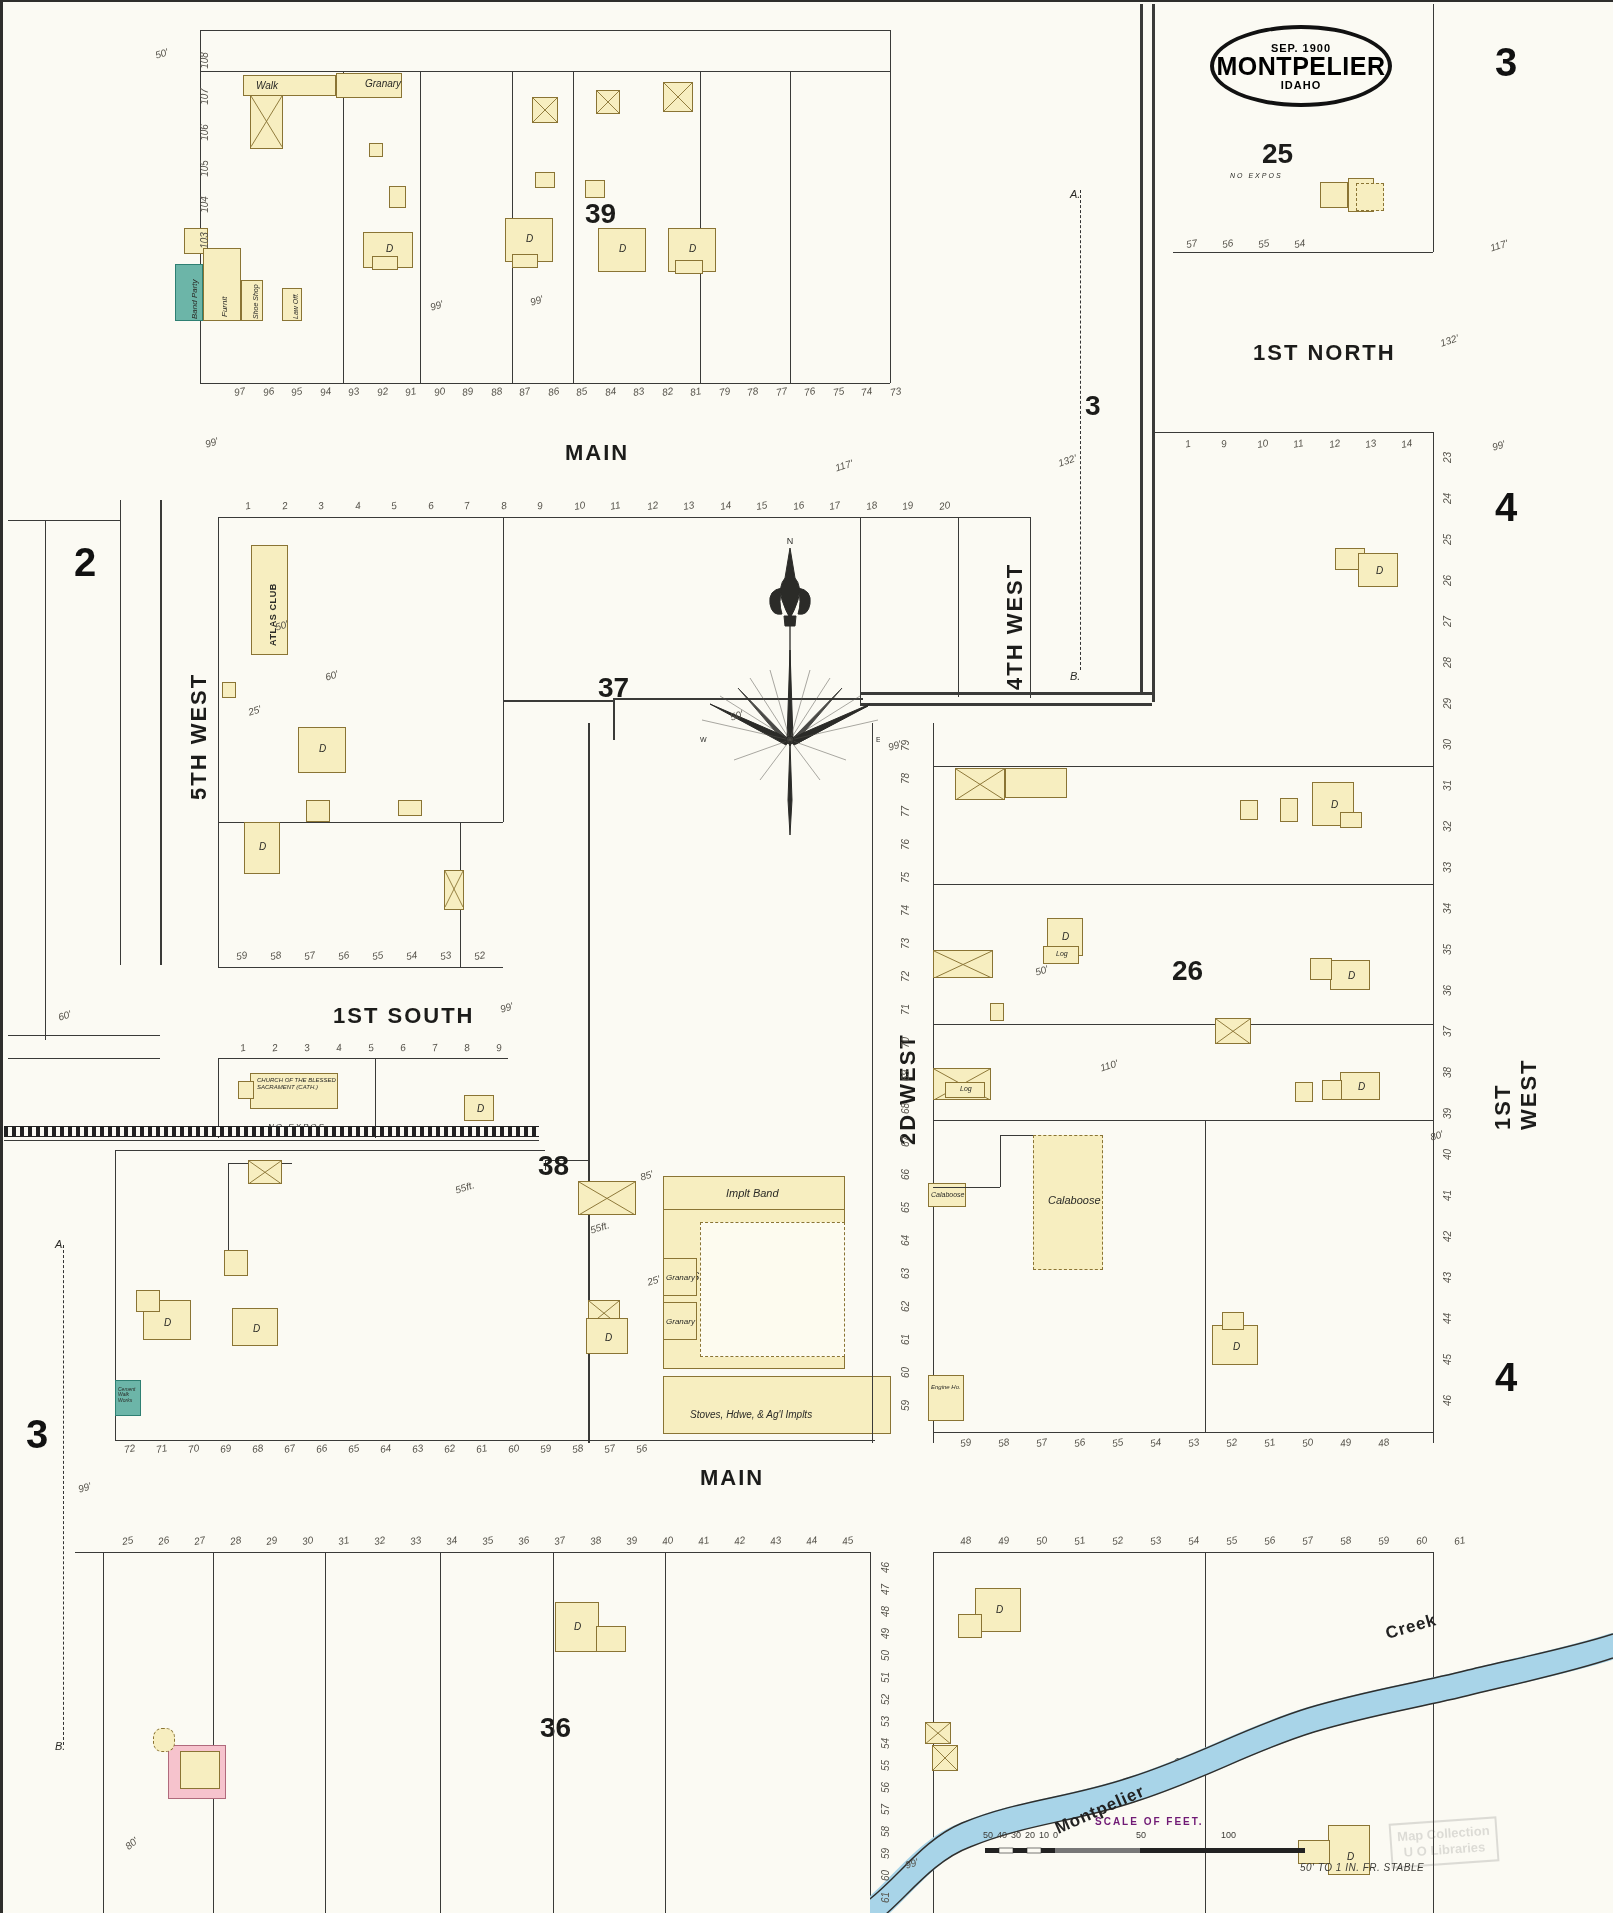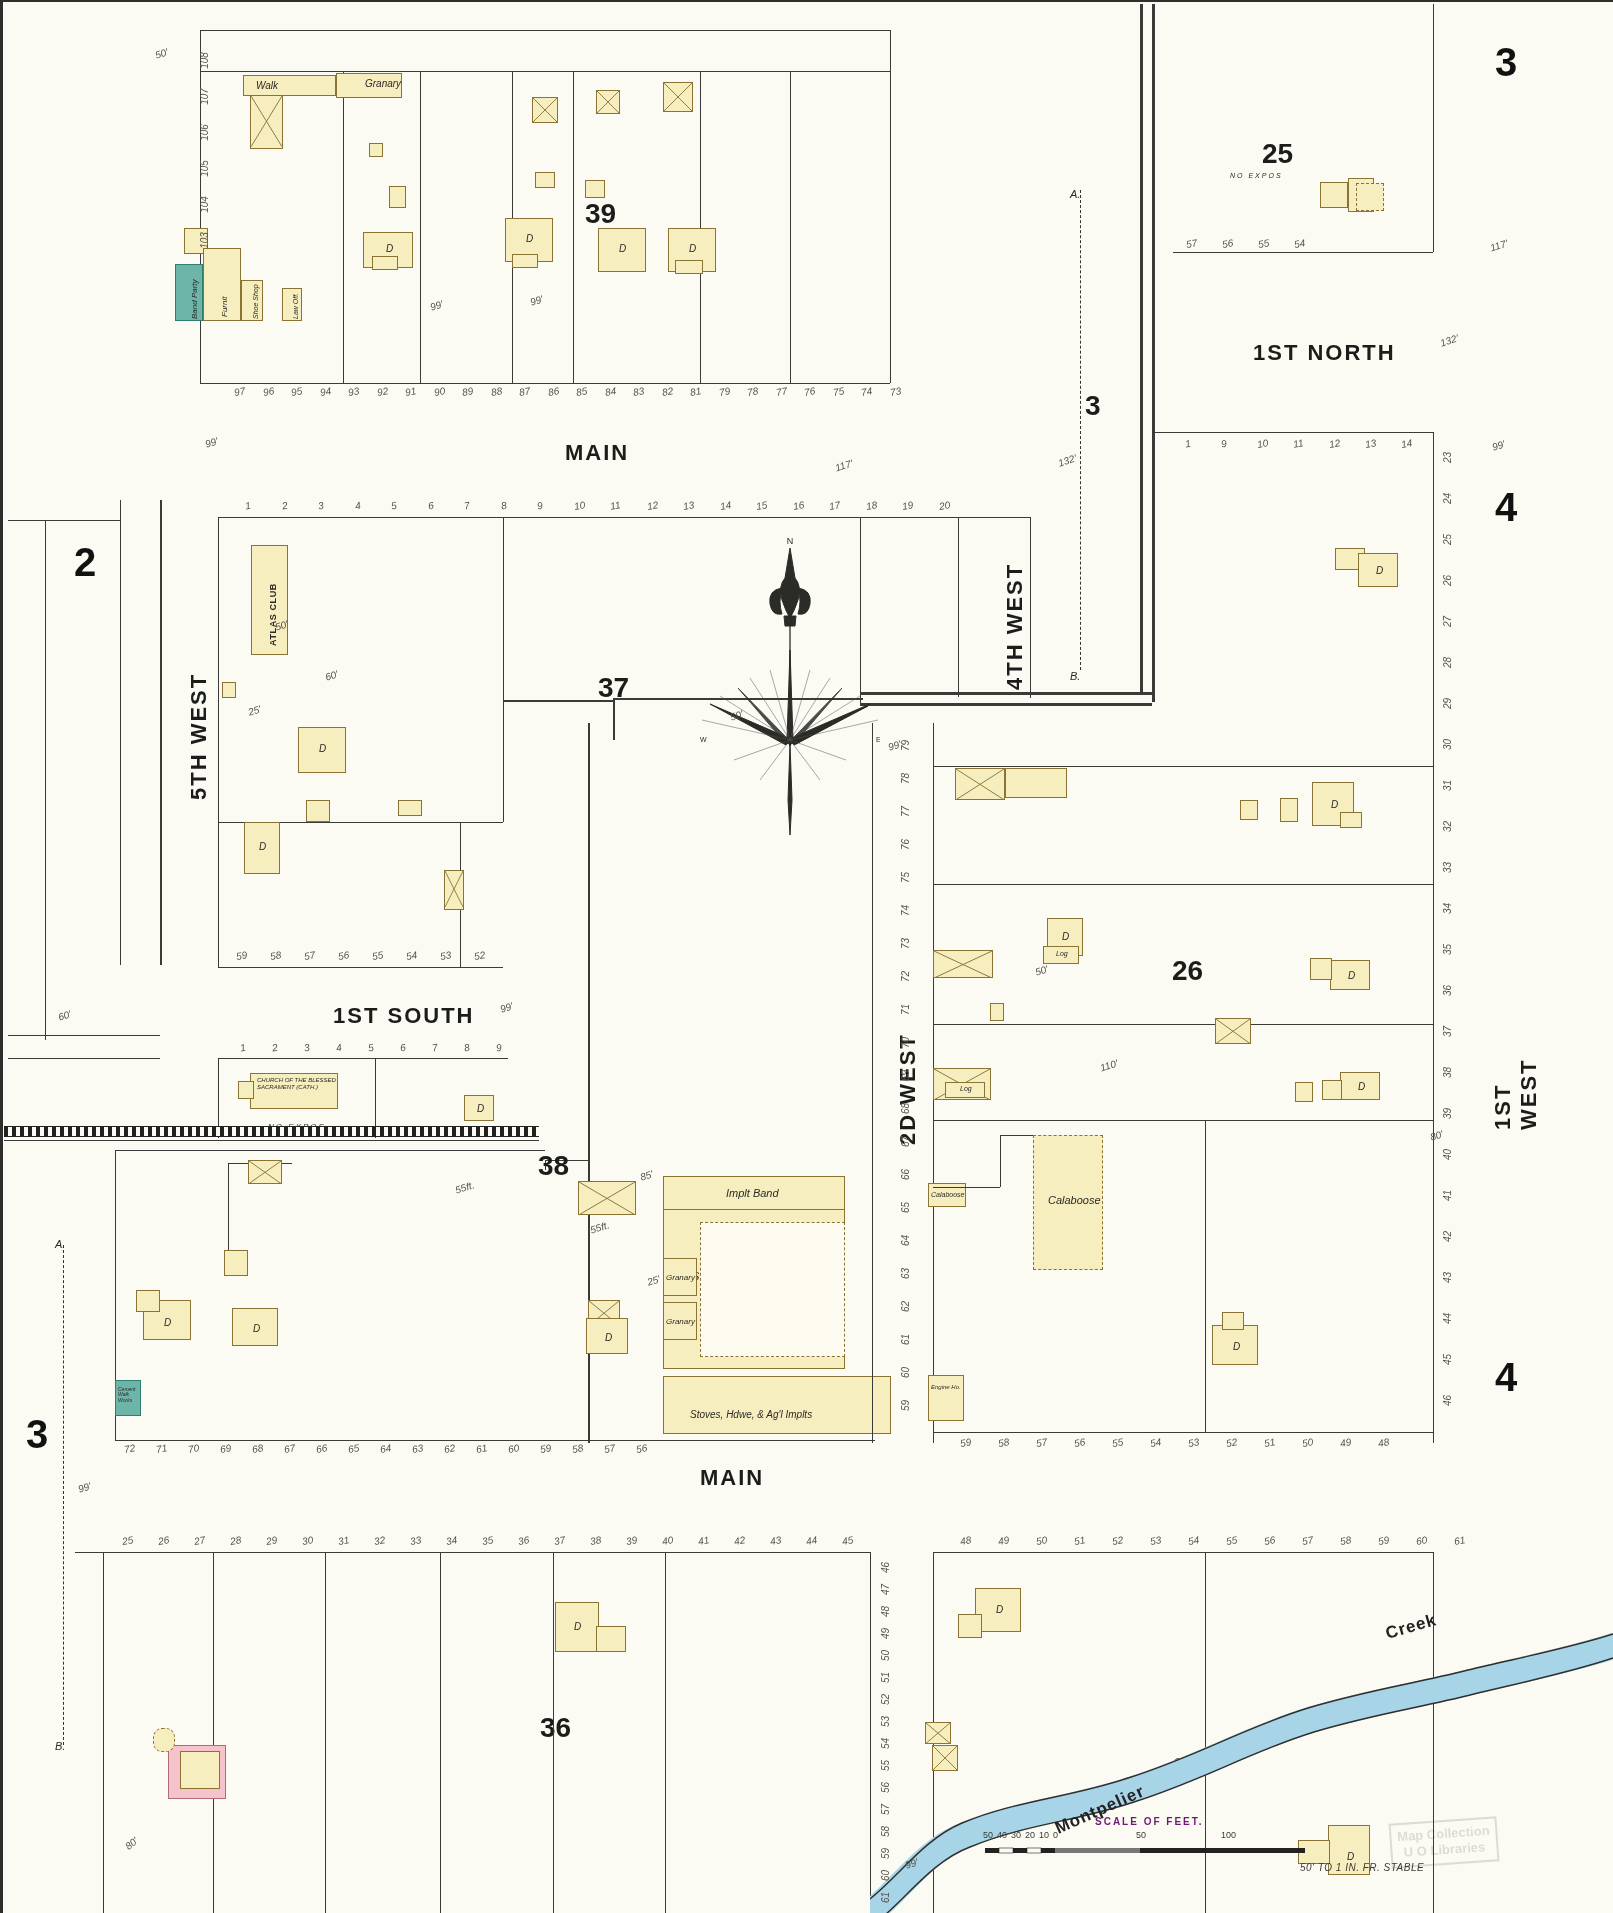--- a/index.html
+++ b/index.html
@@ -57,20 +57,25 @@
   .edge{position:absolute;background:#2e2e2c;}
 </style>
 </head>
 <body>
 
 <div id="sheet">
 
   <div class="edge" style="left:0;top:0;width:3px;height:1913px;"></div>
   <div class="edge" style="left:0;top:0;width:1613px;height:2px;"></div>
 
+  <div id="cart" style="left:1210px;top:25px;">
+    <div class="c1">SEP. 1900</div>
+    <div class="c2">MONTPELIER</div>
+    <div class="c3">IDAHO</div>
+  </div>
 
   <div class="bignum" style="left:1495px;top:40px;">3</div>
   <div class="bignum" style="left:1495px;top:485px;">4</div>
   <div class="bignum" style="left:1495px;top:1355px;">4</div>
   <div class="bignum" style="left:74px;top:540px;">2</div>
   <div class="bignum" style="left:26px;top:1412px;">3</div>
   <div class="blocknum" style="left:1085px;top:390px;">3</div>
 
   <div class="ln hline" style="left:200px;top:30px;width:690px;"></div>
   <div class="ln hline" style="left:200px;top:71px;width:690px;"></div>

